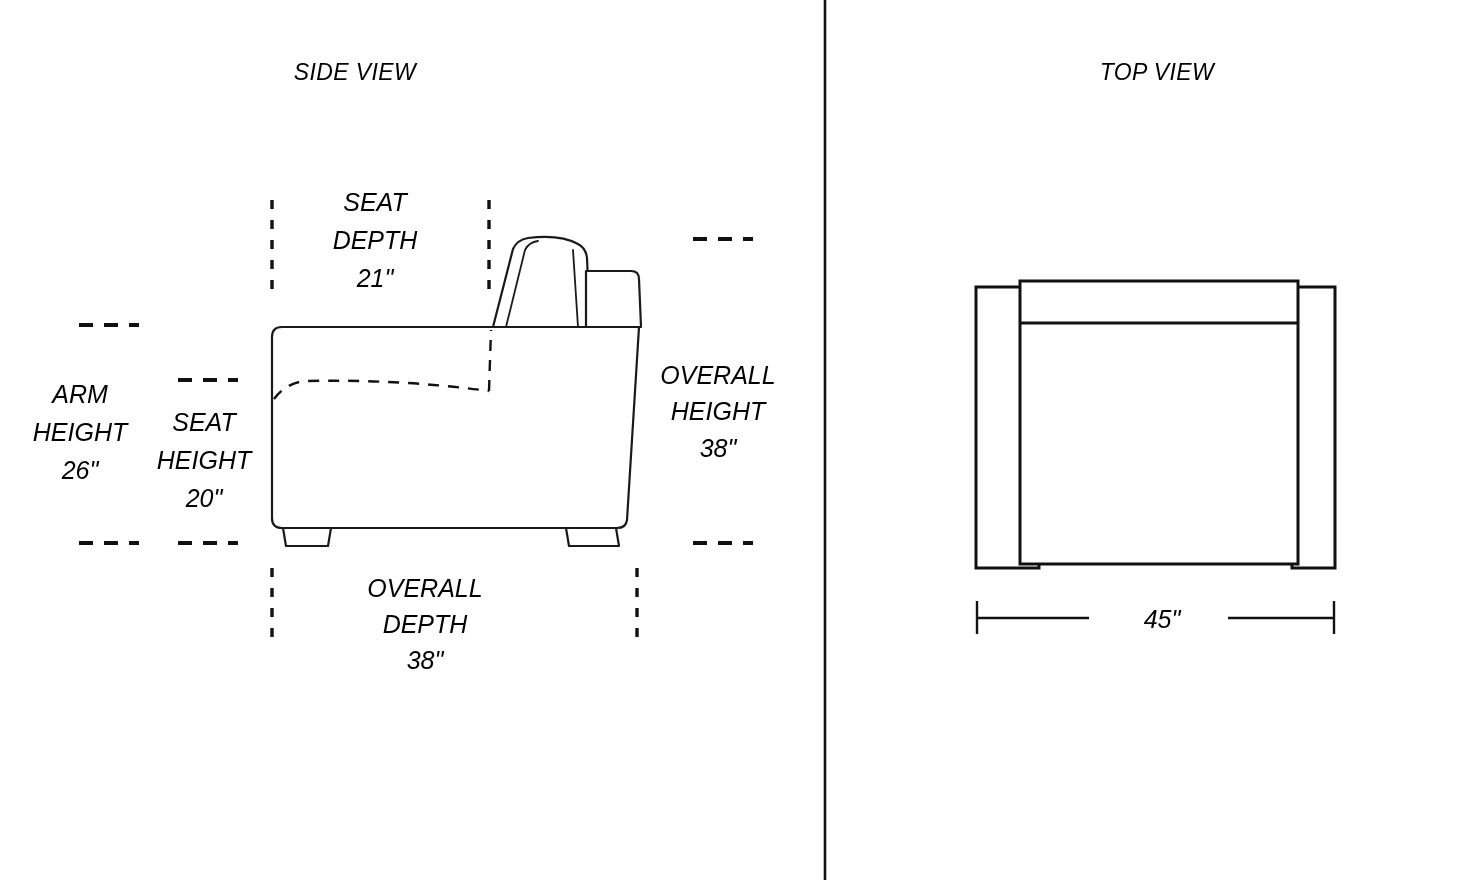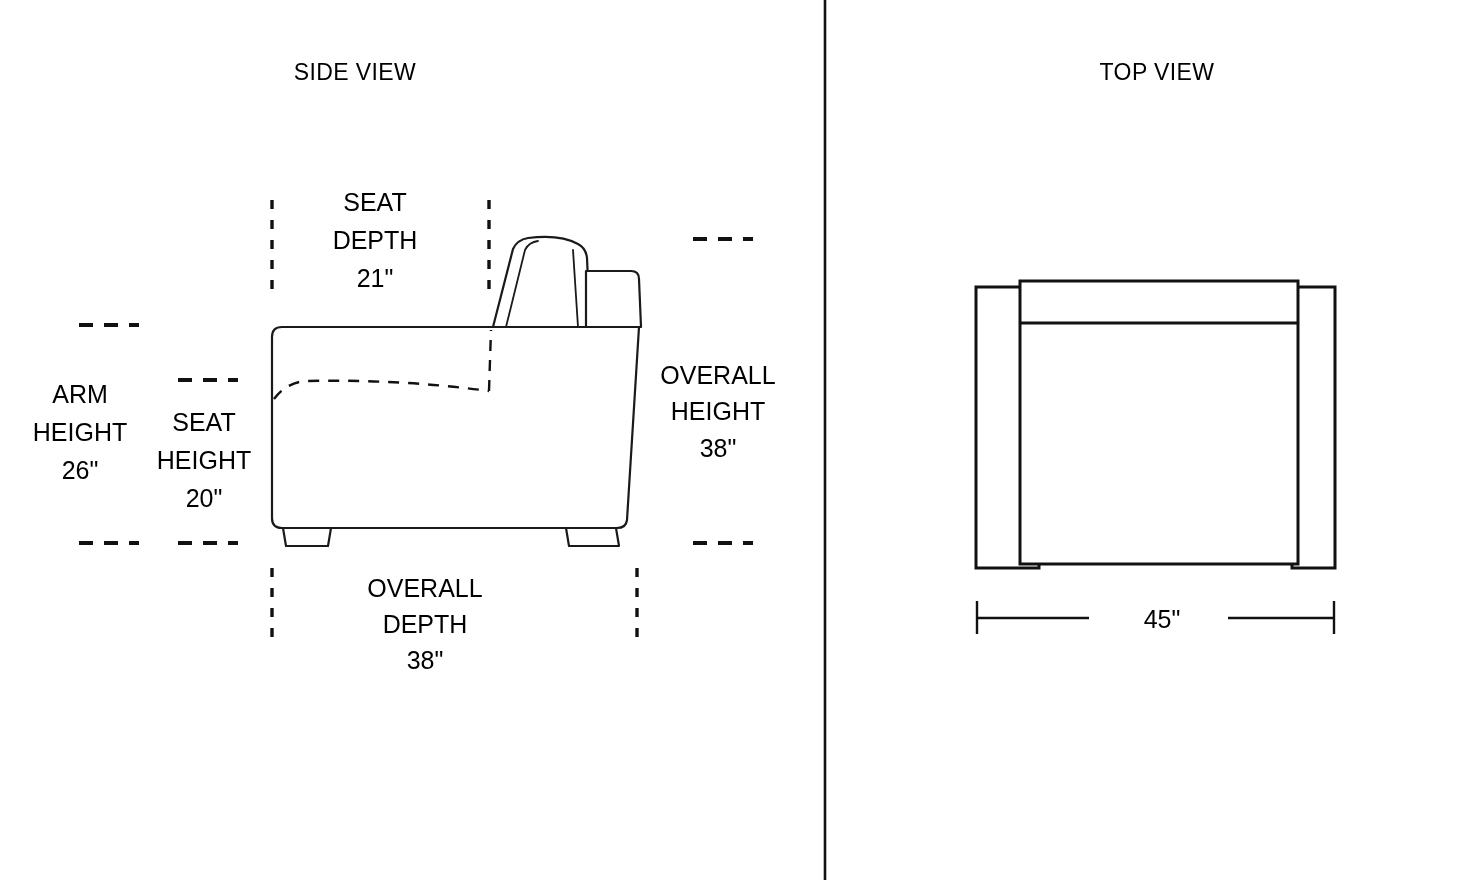--- a/index.html
+++ b/index.html
@@ -11,20 +11,21 @@
     width: 1480px;
     height: 880px;
     overflow: hidden;
     font-family: "Liberation Sans", sans-serif;
     color: #000000;
   }
   #diagram-root {
     position: relative;
     width: 1436px;
     height: 880px;
+    font-style: italic;
   }
   svg.sheet {
     display: block;
     width: 1480px;
     height: 880px;
   }
   text {
     font-family: "Liberation Sans", sans-serif;
     fill: #000000;
   }

